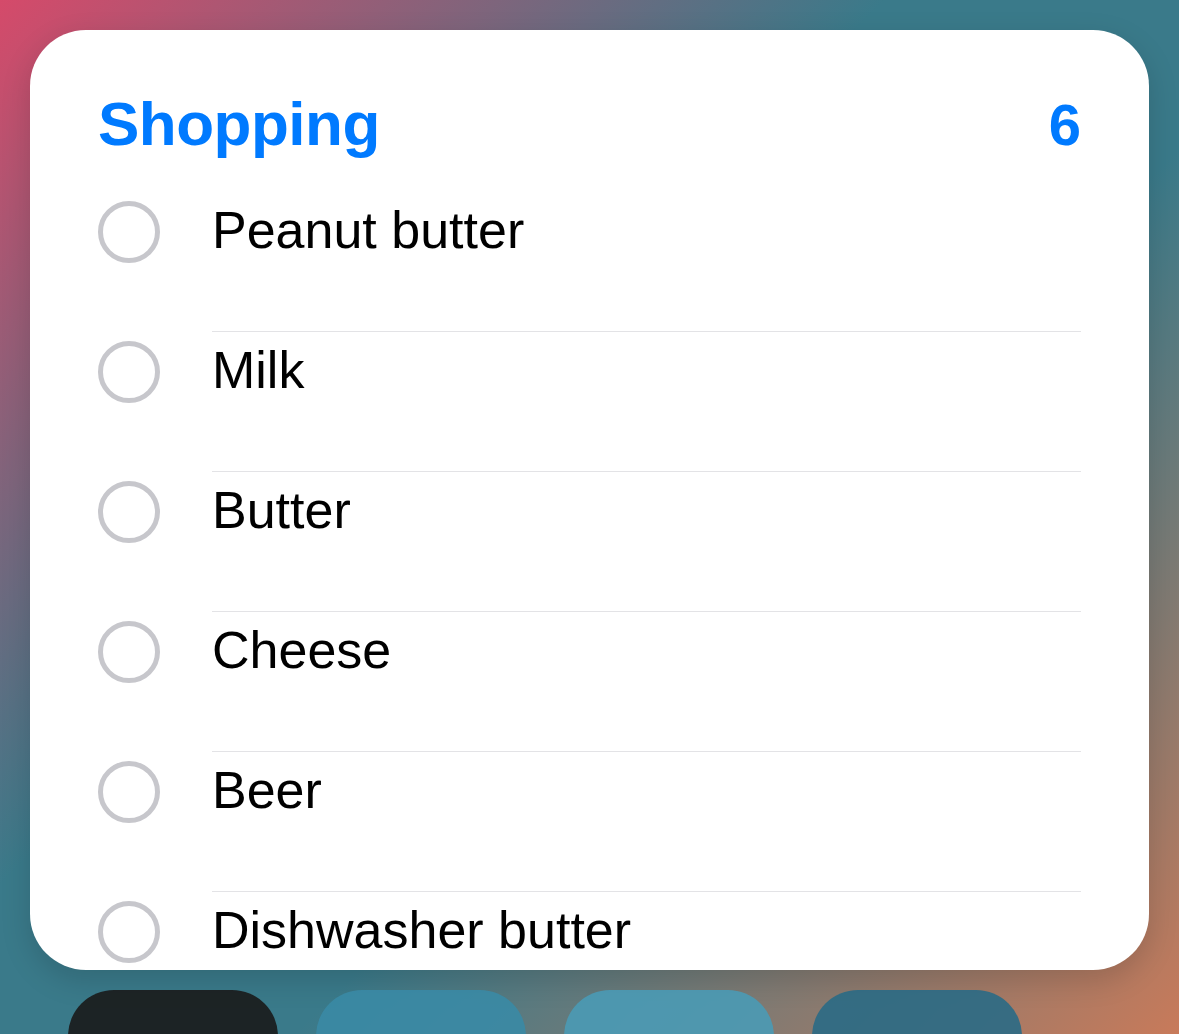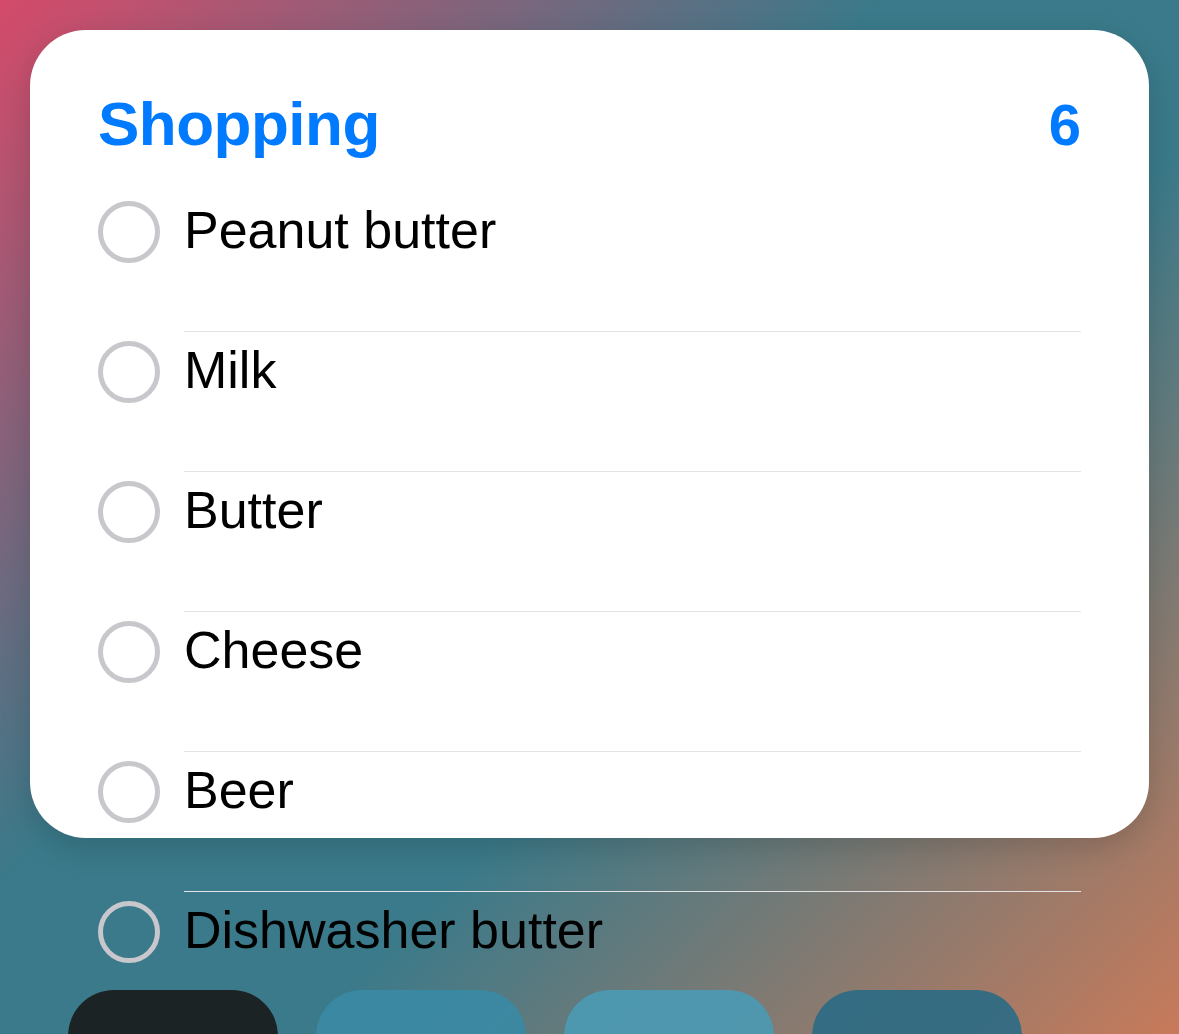--- a/index.html
+++ b/index.html
@@ -14,21 +14,21 @@
       background: linear-gradient(135deg, #d54a6a 0%, #3a7a8a 40%, #3a7a8a 60%, #c87a5a 100%);
       padding: 30px;
       position: relative;
       overflow: hidden;
     }
     .widget-card {
       background: #ffffff;
       border-radius: 56px;
       padding: 58px 68px 50px 68px;
       width: 100%;
-      height: 808px;
+      height: 940px;
       box-shadow: 0 10px 30px rgba(0,0,0,0.15);
     }
     .widget-header {
       display: flex;
       justify-content: space-between;
       align-items: baseline;
       margin-bottom: 38px;
     }
     .list-title {
       color: #007aff;
@@ -40,21 +40,21 @@
       color: #007aff;
       font-size: 58px;
       font-weight: 700;
     }
     .reminder-list {
       list-style: none;
     }
     .reminder-item {
       display: flex;
       align-items: flex-start;
-      gap: 24px;
+      gap: 52px;
       min-height: 140px;
     }
     .reminder-circle {
       width: 62px;
       height: 62px;
       border-radius: 50%;
       border: 5px solid #c7c7cc;
       flex-shrink: 0;
       margin-top: 4px;
       background: transparent;

